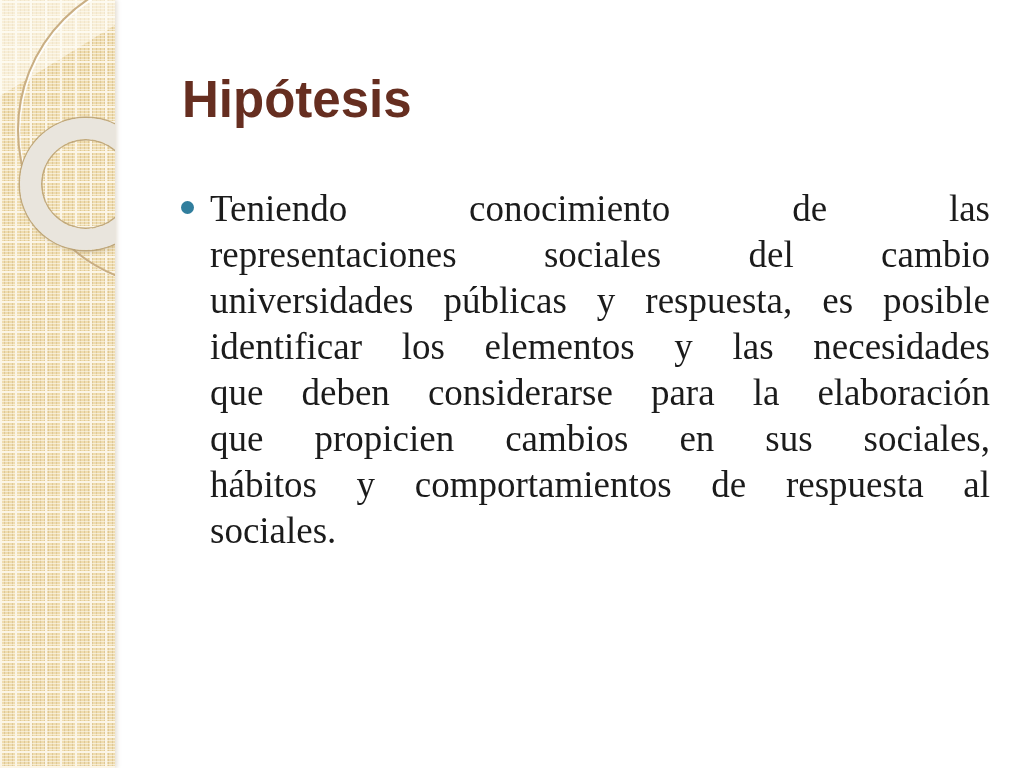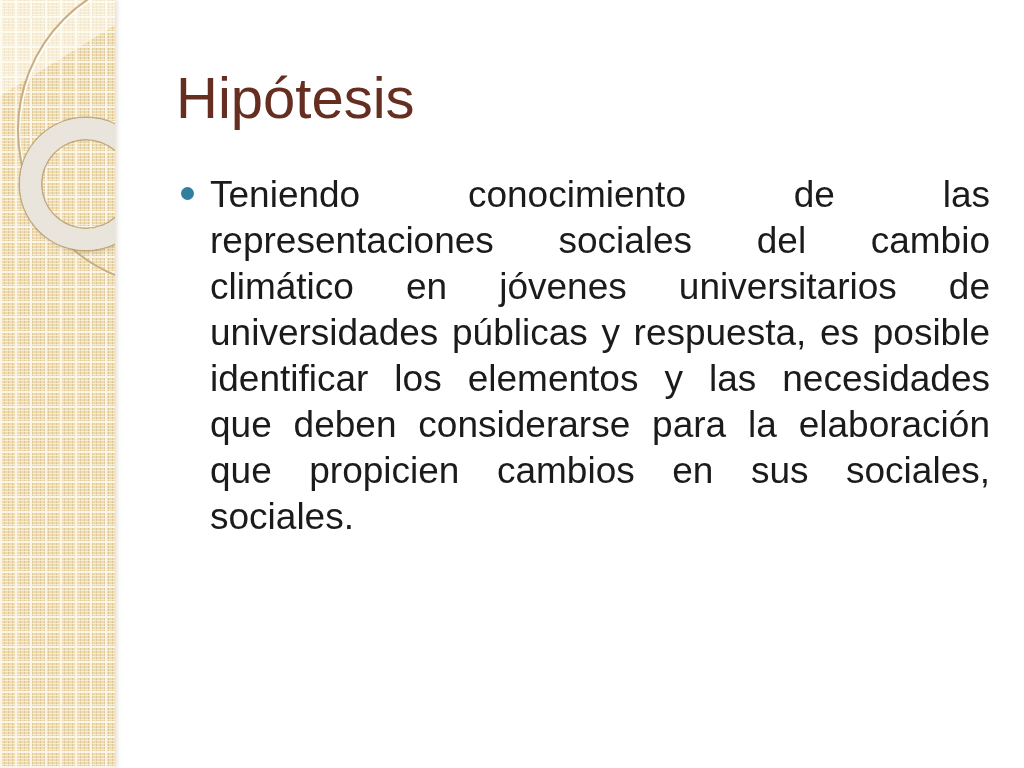--- a/index.html
+++ b/index.html
@@ -55,32 +55,33 @@
                 2px 3px 5px rgba(160,140,100,0.30);
   }
 
   
   .content {
     position: absolute;
     left: 168px; top: 57px;
     width: 832px;
   }
   h1.title {
-    margin: 8px;
-    font-size: 58px;
+    margin: 14px;
+    font-size: 51px;
     line-height: 1.15;
-    font-weight: 400;
+    font-weight: 700;
     color: var(--title-color, #662e20);
   }
 
   .bullet-item {
     position: relative;
-    margin-top: 40px;
+    margin-top: 56px;
     padding-left: 42px;
     width: 780px;
+    font-family: Liberation Serif, serif;
   }
   .bullet-dot {
     position: absolute;
     left: 13px; top: 15px;
     width: 13px; height: 13px;
     border-radius: 50%;
     background: var(--bullet-color, #317e9d);
   }
   .bullet-text .line {
     font-size: 37px;
@@ -105,23 +106,23 @@
   </div>
 
   <div class="content">
     <h1 class="title">Hipótesis</h1>
 
     <div class="bullet-item">
       <span class="bullet-dot"></span>
       <div class="bullet-text">
         <div class="line">Teniendo conocimiento de las</div>
         <div class="line">representaciones sociales del cambio</div>
-        <div class="line">climático en jóvenes universitarios de</div>
         <div class="line">universidades públicas y respuesta, es posible</div>
         <div class="line">identificar los elementos y las necesidades</div>
         <div class="line">que deben considerarse para la elaboración</div>
         <div class="line">que propicien cambios en sus sociales,</div>
+        <div class="line">hábitos y comportamientos de respuesta al</div>
         <div class="line last">sociales.</div>
       </div>
     </div>
   </div>
 
 </div>
 
 </body></html>

